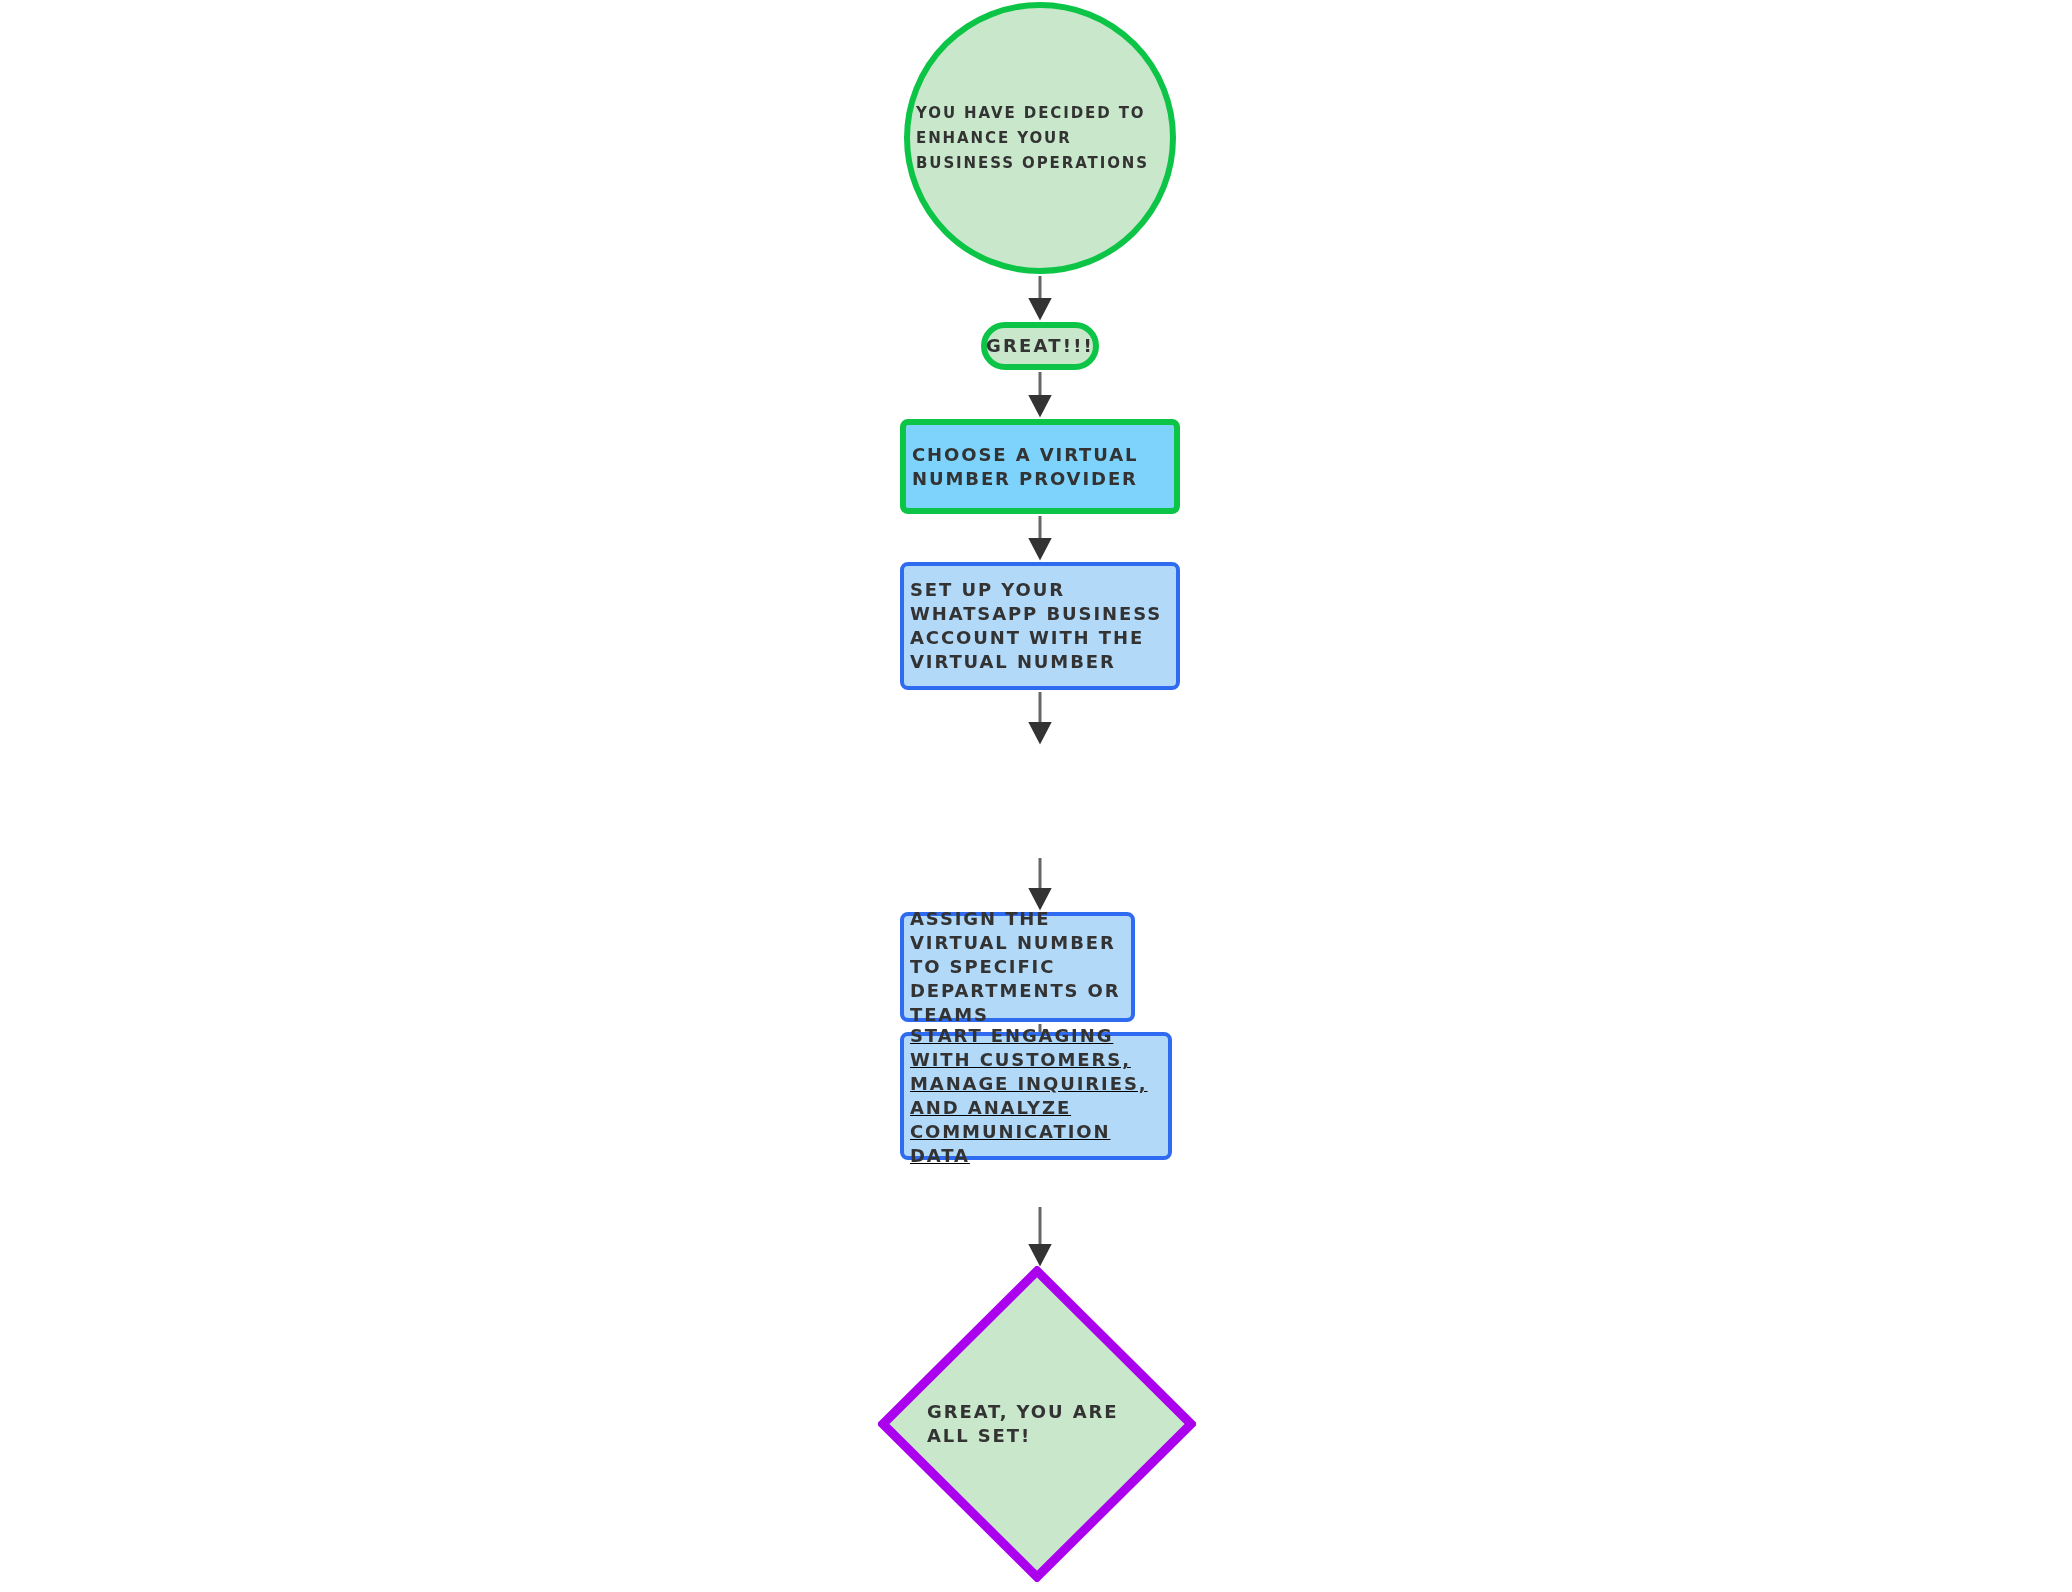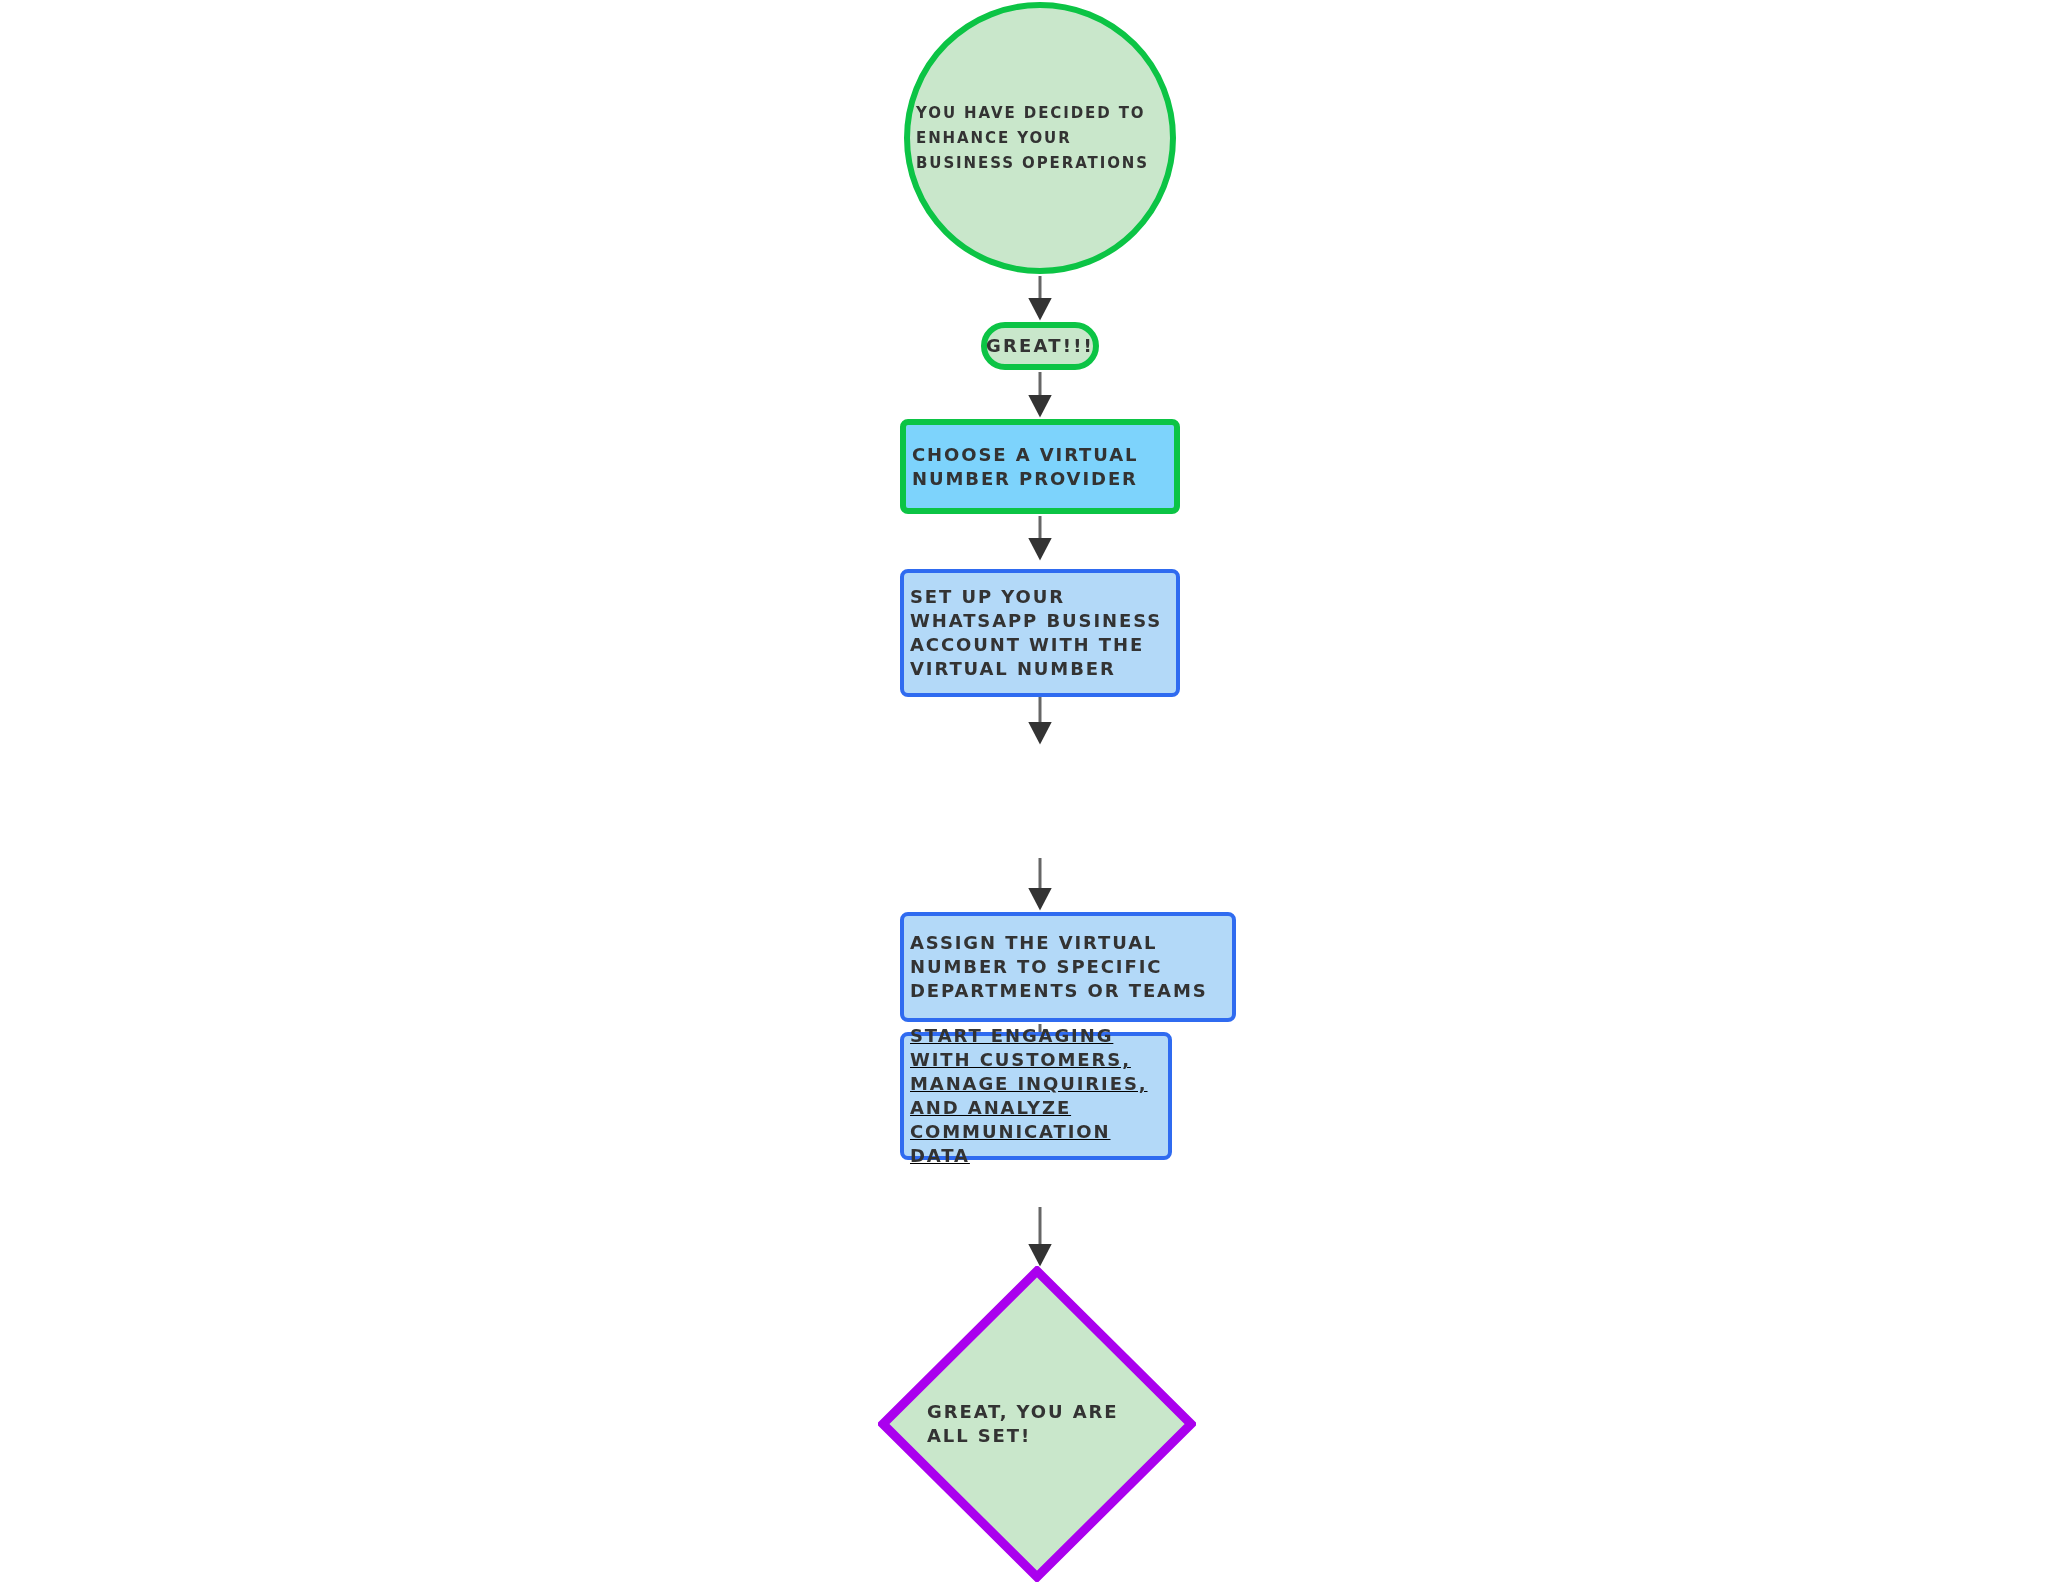--- a/index.html
+++ b/index.html
@@ -92,23 +92,23 @@
     background: #7dd3fc;
     border: 6px solid #0cc445;
   }
 
   
   .node-blue {
     background: #b3d9f8;
     border: 4px solid #2f6bf0;
     border-radius: 8px;
   }
-  #node-setup   { left: 900px; top: 562px;  width: 280px; height: 128px; margin-top: 7px; }
+  #node-setup   { left: 900px; top: 562px;  width: 280px; height: 128px; }
   #node-bots    { left: 900px; top: 746px;  width: 280px; height: 110px; }
-  #node-assign  { left: 900px; top: 912px;  width: 336px; height: 110px; }
+  #node-assign  { left: 900px; top: 912px;  width: 235px; height: 110px; }
   #node-engage  { left: 900px; top: 1032px; width: 272px; height: 128px; text-decoration: underline; }
 
   
   #node-end {
     left: 878px;
     top: 1266px;
     width: 318px;
     height: 316px;
     background: transparent;
     border: none;

